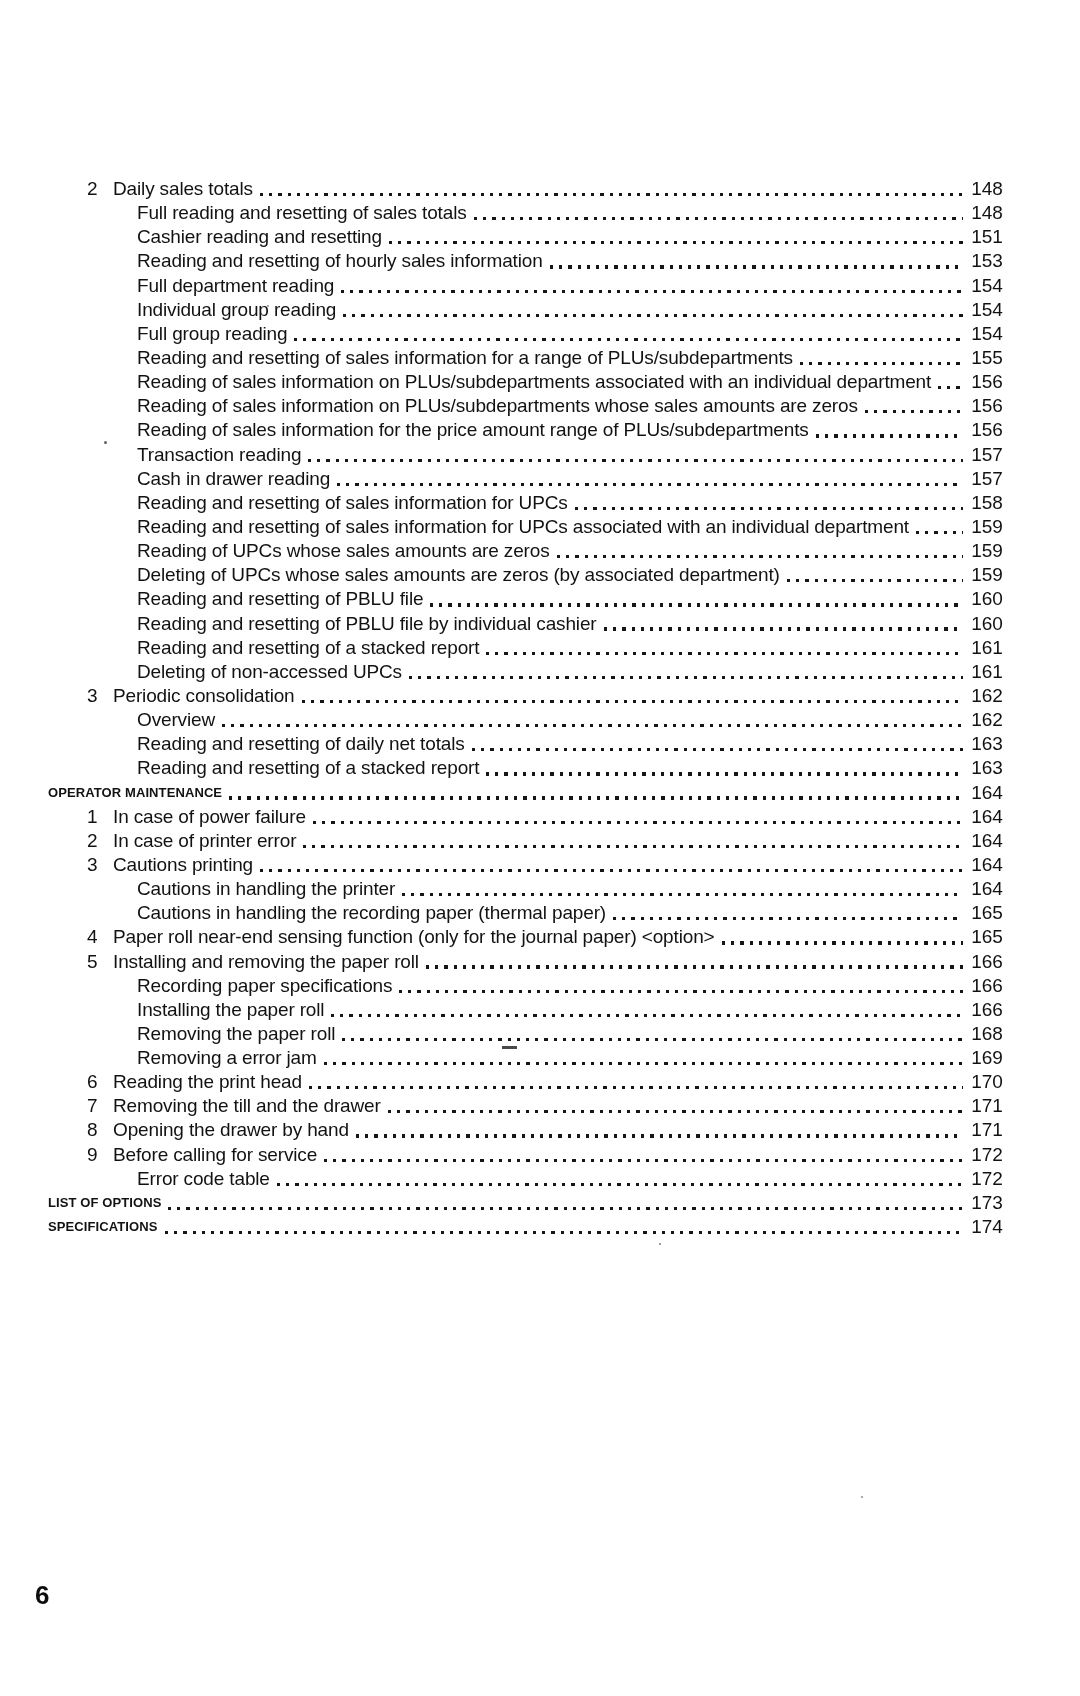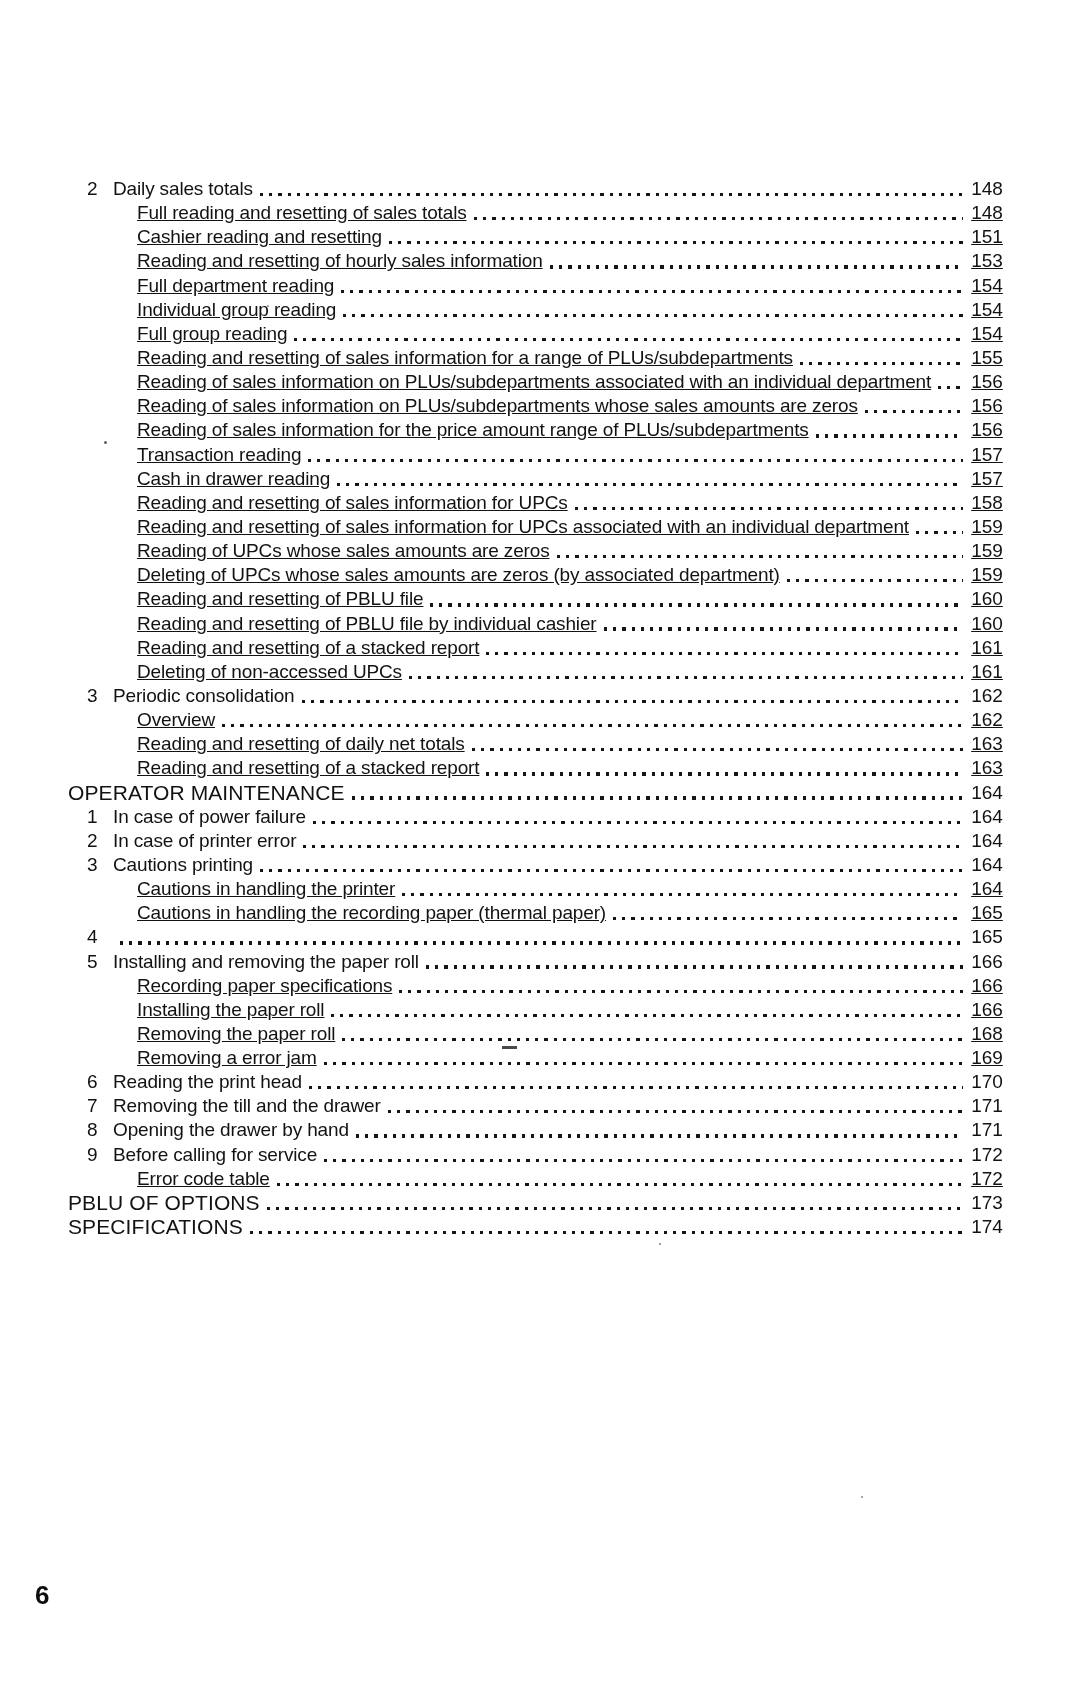--- a/index.html
+++ b/index.html
@@ -22,32 +22,31 @@
     line-height:24.15px;
     font-size:19px;
     color:#121212;
   }
   .row .label{
     white-space:nowrap;
     flex:0 0 auto;
     letter-spacing:-0.15px;
   }
   .row.section .label{
-    font-weight:400;
-    font-size:21px;
+    font-weight:700;
+    font-size:13px;
     letter-spacing:0.1px;
-    margin-left:20px;
   }
   .row.item{padding-left:39px;}
   .row.item .num{
     flex:0 0 auto;
     width:26px;
     letter-spacing:0;
   }
-  .row.sub{padding-left:89px;text-decoration:underline;}
+  .row.sub{padding-left:89px;}
   .leader{
     flex:1 1 auto;
     align-self:flex-end;
     height:3.2px;
     margin:0 1px 5px 7px;
     min-width:6px;
     background:repeating-linear-gradient(90deg,#161616 0 3.2px,transparent 3.2px 9.2px);
   }
   .pagenum{
     flex:0 0 auto;
@@ -232,20 +231,21 @@
         <span class="leader"></span>
         <span class="pagenum">164</span>
       </div>
       <div class="row sub">
         <span class="label">Cautions in handling the recording paper (thermal paper)</span>
         <span class="leader"></span>
         <span class="pagenum">165</span>
       </div>
       <div class="row item">
         <span class="num">4</span>
+        <span class="label">Paper roll near-end sensing function (only for the journal paper) &lt;option&gt;</span>
         <span class="leader"></span>
         <span class="pagenum">165</span>
       </div>
       <div class="row item">
         <span class="num">5</span>
         <span class="label">Installing and removing the paper roll</span>
         <span class="leader"></span>
         <span class="pagenum">166</span>
       </div>
       <div class="row sub">
@@ -291,21 +291,21 @@
         <span class="label">Before calling for service</span>
         <span class="leader"></span>
         <span class="pagenum">172</span>
       </div>
       <div class="row sub">
         <span class="label">Error code table</span>
         <span class="leader"></span>
         <span class="pagenum">172</span>
       </div>
       <div class="row section">
-        <span class="label">PBLU OF OPTIONS</span>
+        <span class="label">LIST OF OPTIONS</span>
         <span class="leader"></span>
         <span class="pagenum">173</span>
       </div>
       <div class="row section">
         <span class="label">SPECIFICATIONS</span>
         <span class="leader"></span>
         <span class="pagenum">174</span>
       </div>
     </div>
 

